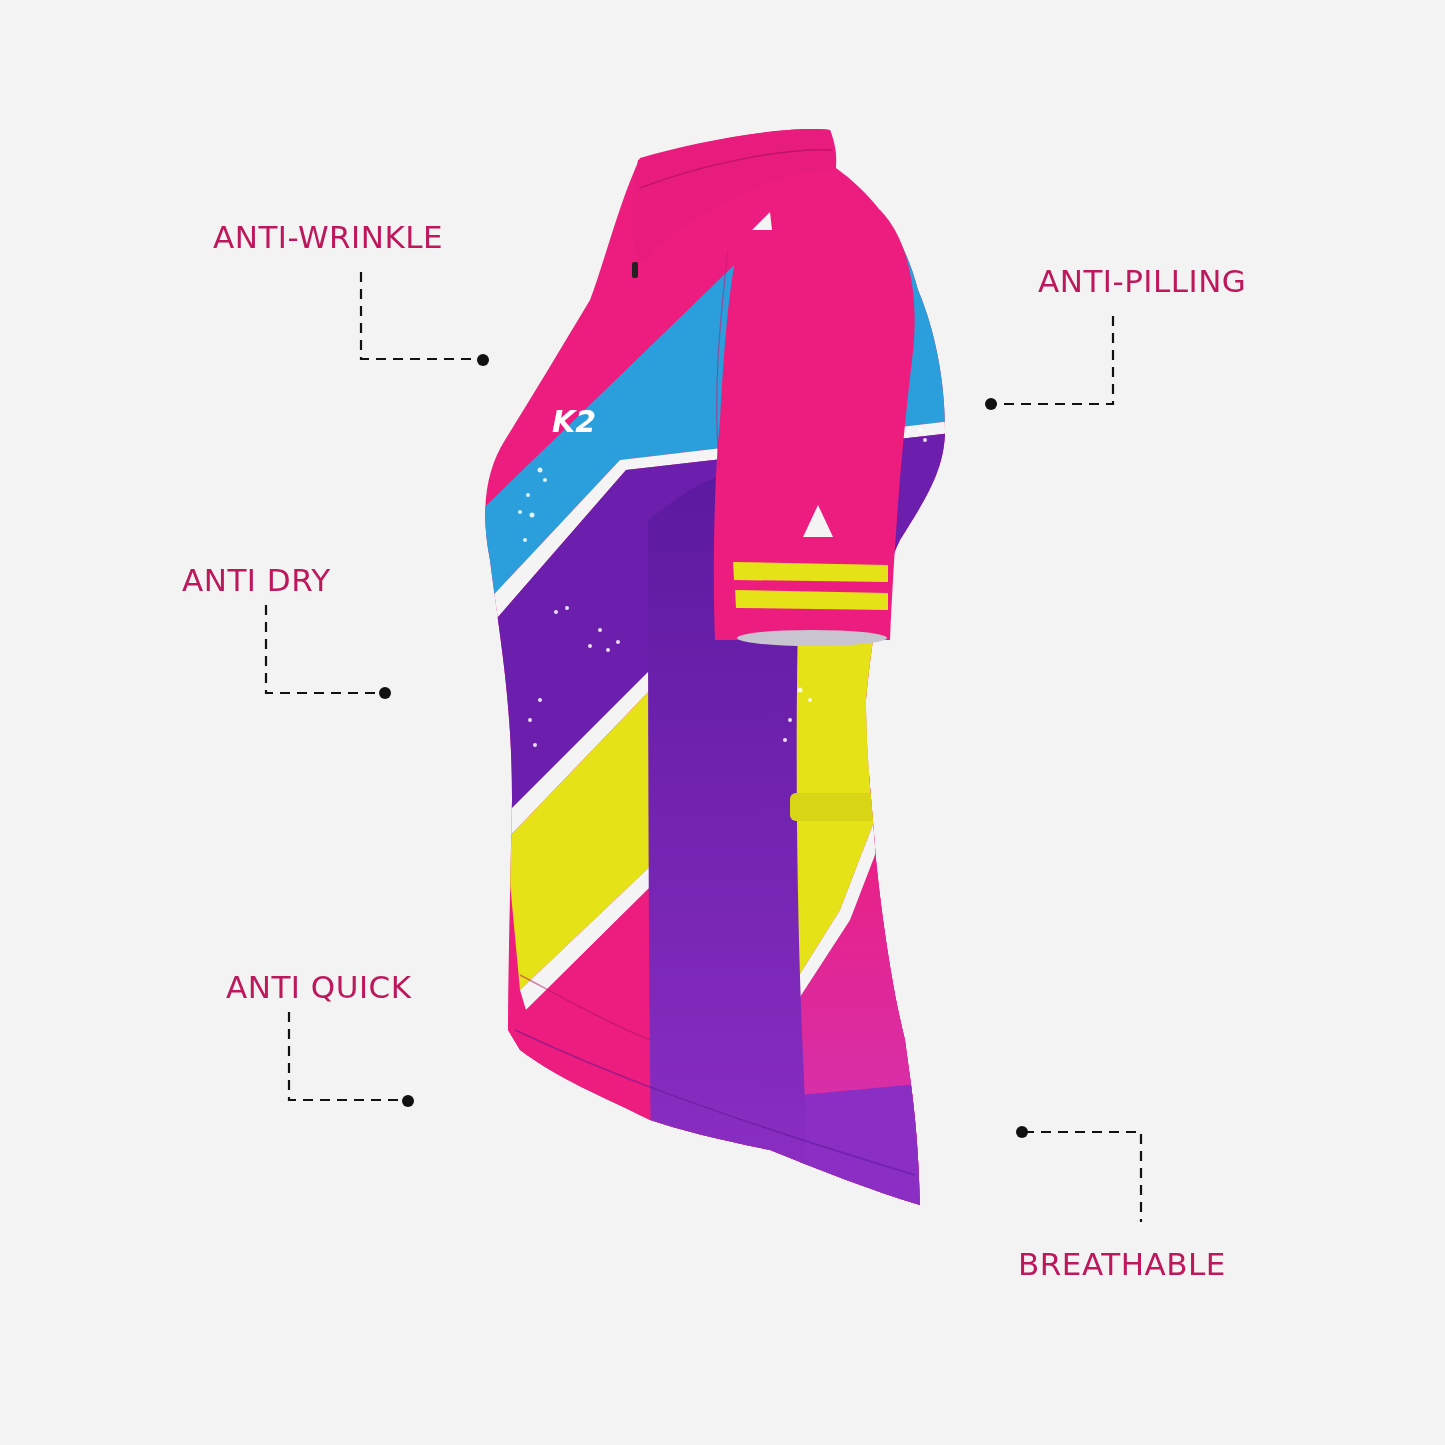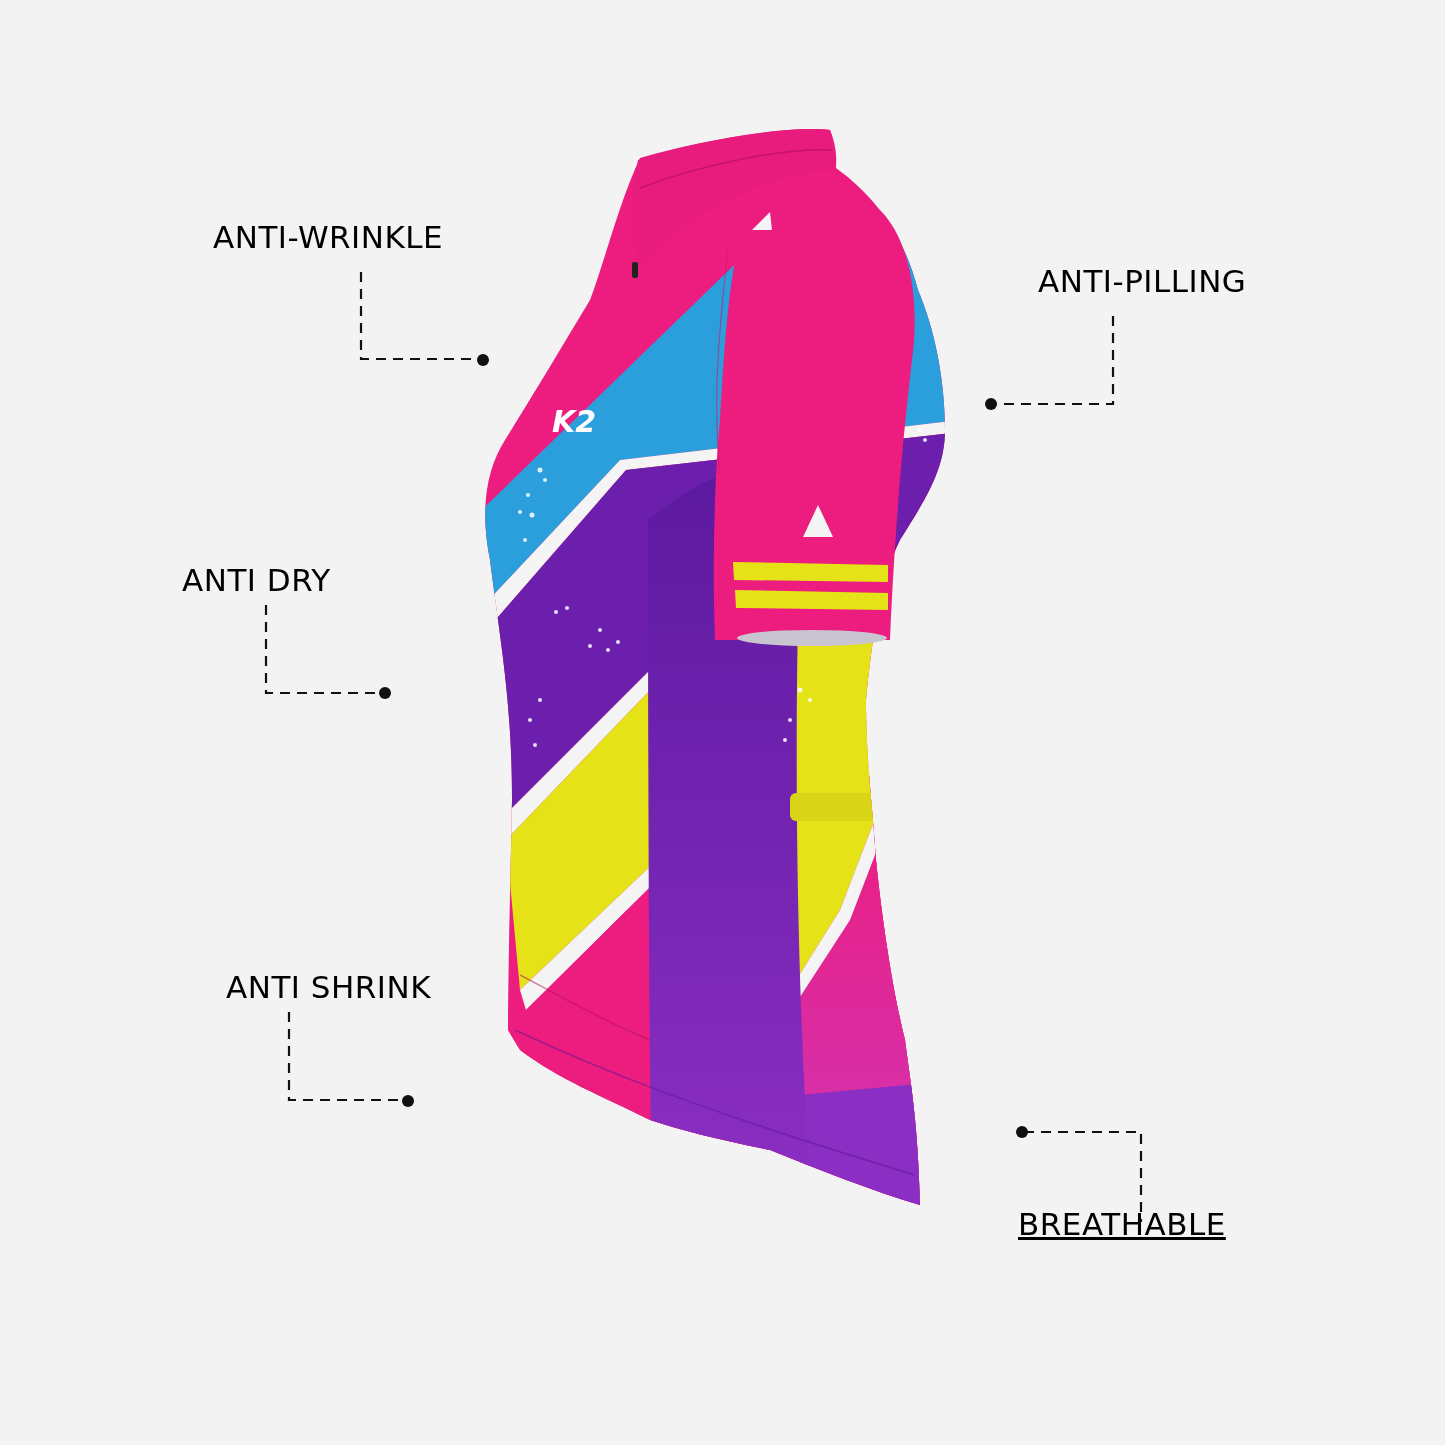--- a/index.html
+++ b/index.html
@@ -8,29 +8,29 @@
       background: #f3f3f3;
       font-family: "DejaVu Sans", "Liberation Sans", sans-serif;
       position: relative;
     }
     .canvas { position: absolute; left: 0; top: 0; width: 1445px; height: 1445px; }
     .label {
       position: absolute;
       font-family: "DejaVu Sans", sans-serif;
       font-size: 31px;
       letter-spacing: 0.5px;
-      color: #000000;
+      color: #be185d;
       white-space: nowrap;
       line-height: 1;
     }
     #lbl-anti-wrinkle { left: 213px; top: 222px; }
     #lbl-anti-pilling { left: 1038px; top: 266px; text-align: right; }
     #lbl-quick-dry { left: 182px; top: 565px; }
     #lbl-anti-shrink { left: 226px; top: 972px; }
-    #lbl-breathable { left: 1018px; top: 1209px; text-decoration: underline; }
+    #lbl-breathable { left: 1018px; top: 1249px; }
     svg { position: absolute; left: 0; top: 0; }
   </style>
 </head>
 <body>
 
 <div class="canvas">
 
   <svg width="1445" height="1445" viewBox="0 0 1445 1445">
     <defs>
       <clipPath id="bodyClip">
@@ -155,15 +155,15 @@
 
     <g stroke="#111" stroke-width="2.2" fill="none" stroke-dasharray="10 7">
       <path d="M1024 1132 L1141 1132 L1141 1222"></path>
     </g>
     <circle cx="1022" cy="1132" r="6" fill="#111"></circle>
   </svg>
 
   <div class="label" id="lbl-anti-wrinkle">ANTI-WRINKLE</div>
   <div class="label" id="lbl-anti-pilling">ANTI-PILLING</div>
   <div class="label" id="lbl-quick-dry">ANTI DRY</div>
-  <div class="label" id="lbl-anti-shrink">ANTI SHRINK</div>
+  <div class="label" id="lbl-anti-shrink">ANTI QUICK</div>
   <div class="label" id="lbl-breathable">BREATHABLE</div>
 </div>
 
 </body></html>

